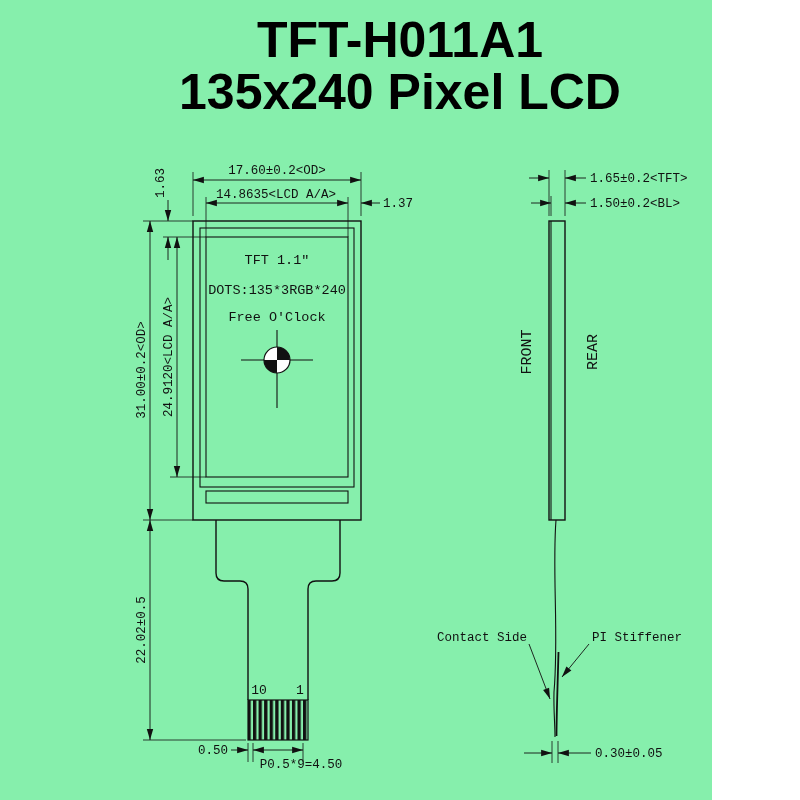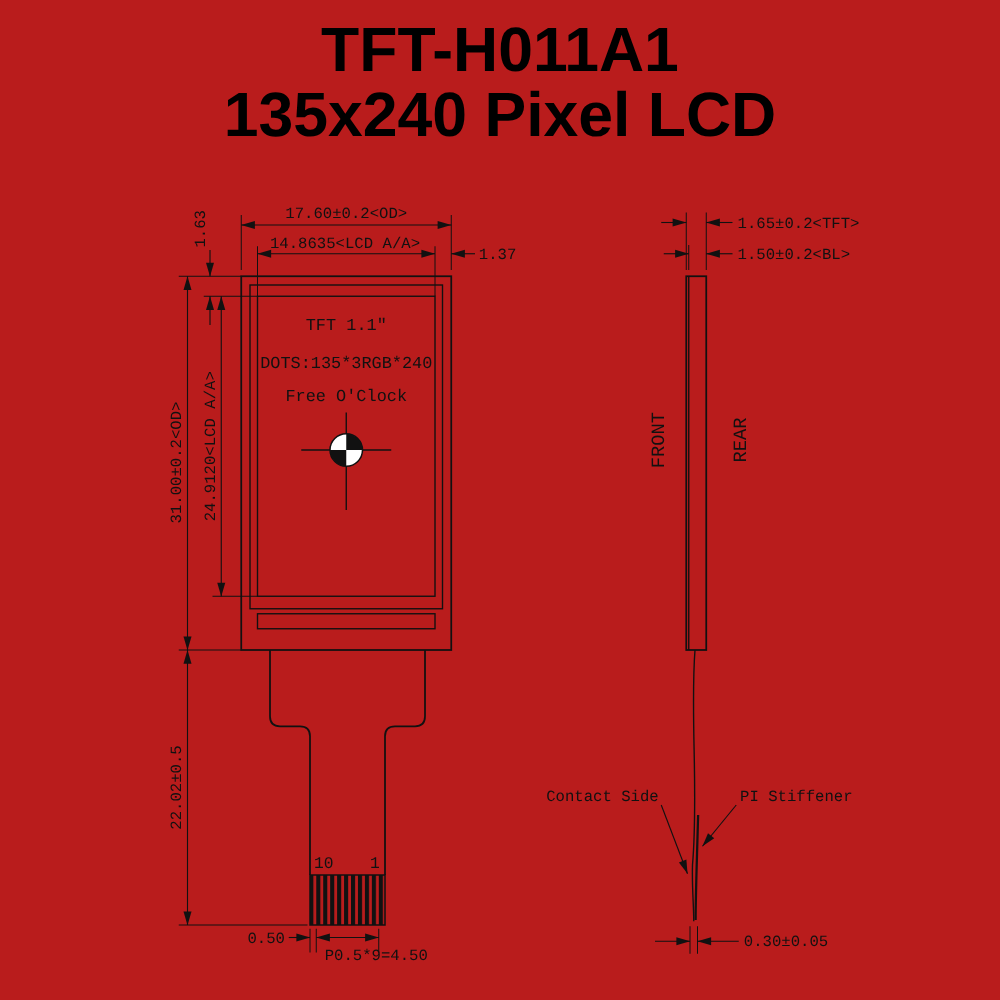--- a/index.html
+++ b/index.html
@@ -1,16 +1,16 @@
 <!DOCTYPE html>
 <html><head>
 <meta charset="utf-8">
 <style>
   html, body { margin: 0; padding: 0; background: #ffffff; }
-  .stage { width: 800px; height: 800px; position: relative; background: #b91c1c; text-align: center; }
+  .stage { width: 712px; height: 800px; position: relative; background: #86efac; text-align: center; }
   svg { display: block; }
   .title { font: 700 50px "Liberation Sans", sans-serif; fill: #000; }
   .dim { font: 12.5px "Liberation Mono", monospace; fill: #111; }
   .scr { font: 13.5px "Liberation Mono", monospace; fill: #111; }
   .lbl { font: 15px "Liberation Mono", monospace; fill: #111; }
   .pin { font: 13px "Liberation Mono", monospace; fill: #111; }
   .geo  { fill: none; stroke: #111; stroke-width: 1.4; }
   .geo2 { fill: none; stroke: #111; stroke-width: 1.1; }
   .ext  { fill: none; stroke: #111; stroke-width: 0.8; }
   .dimline { fill: none; stroke: #111; stroke-width: 0.9; }

